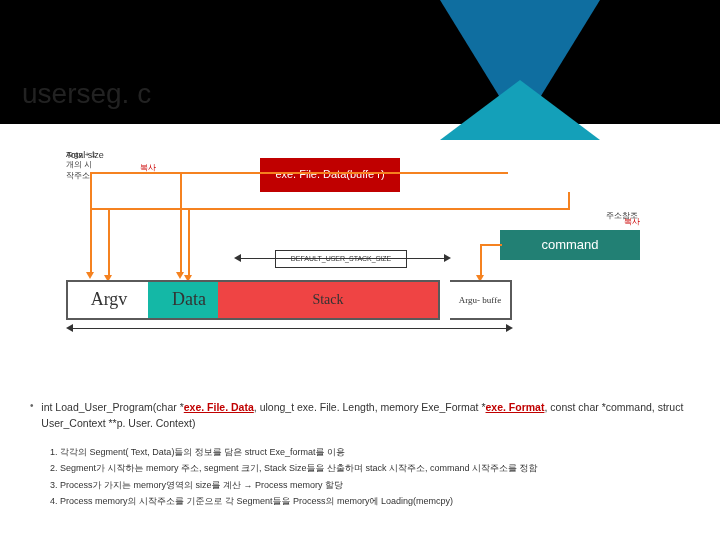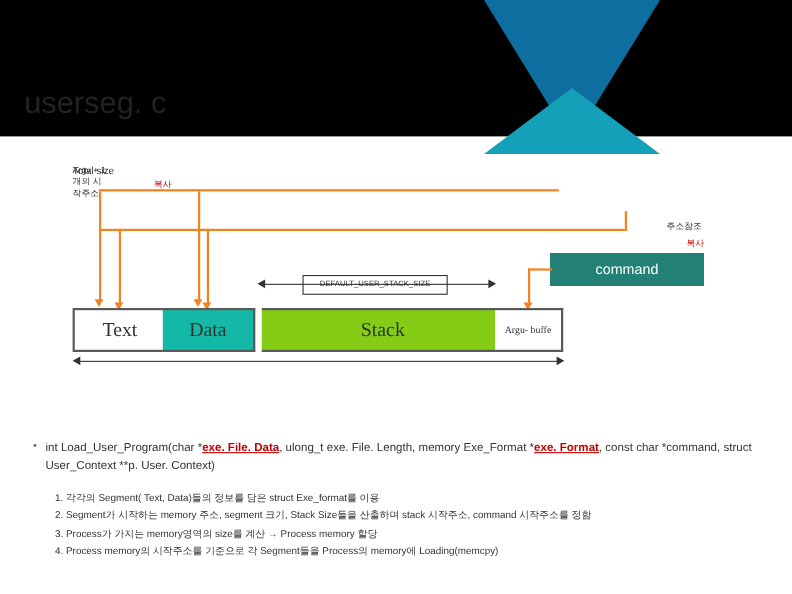--- a/index.html
+++ b/index.html
@@ -13,21 +13,21 @@
   .title-row{position:absolute;top:68px;left:0;right:0;height:56px;background:#000}
   .diagram{position:absolute;left:30px;right:30px;top:150px;height:230px;font-size:9px;color:#333}
   .box{position:absolute;display:flex;align-items:center;justify-content:center;text-align:center;line-height:1.2}
   .lbl-small{position:absolute;font-size:8px;color:#333}
   .red-text{color:#c00}
   .exe-box{left:230px;top:8px;width:140px;height:34px;background:#C00000;color:#fff;font-size:11px}
   .fmt-box{left:470px;top:8px;width:140px;height:34px;background:#228074;color:#fff;border:1px solid #228074;font-size:13px}
   .cmd-box{left:470px;top:80px;width:140px;height:30px;background:#228074;color:#fff;font-size:13px}
   .text-seg{left:36px;top:130px;width:82px;height:36px;border:2px solid #5a5a5a;font-size:18px;font-family:"Comic Sans MS",cursive;background:#fff}
   .data-seg{left:118px;top:130px;width:82px;height:36px;border:2px solid #5a5a5a;border-left:none;font-size:18px;font-family:"Comic Sans MS",cursive;background:#14b8a6}
-  .stack-seg{left:208px;top:130px;width:220px;height:36px;border:2px solid #5a5a5a;border-left:none;font-size:18px;font-family:"Comic Sans MS",cursive;background:#84cc16}
+  .stack-seg{left:188px;top:130px;width:220px;height:36px;border:2px solid #5a5a5a;border-left:none;font-size:14px;font-family:"Comic Sans MS",cursive;background:#ef4444}
   .arg-seg{left:420px;top:130px;width:60px;height:36px;border:2px solid #5a5a5a;border-left:none;font-size:9px;font-family:"Comic Sans MS",cursive;background:#fff}
   .stack-sz{left:245px;top:100px;width:130px;height:16px;border:1px solid #333;font-size:7px;background:#fff}
   .total{left:200px;top:194px;font-size:9px;text-align:center;width:110px}
 
   
   .arrow{position:absolute;background:#F58220}
   .arrow-head-down{position:absolute;width:0;height:0;border-left:4px solid transparent;border-right:4px solid transparent;border-top:7px solid #F58220}
   .arrow-head-right{position:absolute;width:0;height:0;border-top:4px solid transparent;border-bottom:4px solid transparent;border-left:7px solid #F58220}
   .arrow-head-left{position:absolute;width:0;height:0;border-top:4px solid transparent;border-bottom:4px solid transparent;border-right:7px solid #F58220}
   .arrow-span{position:absolute;height:1px;border-top:1px solid #333}
@@ -81,22 +81,23 @@
   <div class="topbar"></div>
   <div class="title-row"></div>
   <div class="header-wedge"></div>
   <div class="title">userseg. c</div>
 
   <div class="diagram">
 
     <div class="lbl-small" style="left:36px;top:0px;width:30px">Argv + 1 개의 시작주소</div>
     <div class="lbl-small red-text" style="left:110px;top:12px">복사</div>
 
+    <div class="box exe-box">exe. File. Data(buffe r)</div>
 
-    <div class="lbl-small" style="left:508px;top:50px;text-align:right;width:100px">주소참조</div>
+    <div class="lbl-small" style="left:508px;top:60px;text-align:right;width:100px">주소참조</div>
     <div class="lbl-small red-text" style="left:560px;top:66px;text-align:right;width:50px">복사</div>
 
     <div class="box cmd-box">command</div>
 
     <div class="arrow horiz1"></div>
     <div class="arrow a1"></div>
     <div class="arrow-head-down a1h"></div>
     <div class="arrow a2"></div>
     <div class="arrow-head-down a2h"></div>
 
@@ -109,21 +110,21 @@
 
     <div class="arrow acmd-h"></div>
     <div class="arrow acmd"></div>
     <div class="arrow-head-down acmdh"></div>
 
     <div class="box stack-sz">DEFAULT_USER_STACK_SIZE</div>
     <div class="arrow-span sspan"></div>
     <div class="arrow-head-left ss-l" style="border-right-color:#333"></div>
     <div class="arrow-head-right ss-r" style="border-left-color:#333"></div>
 
-    <div class="box text-seg">Text</div>
+    <div class="box text-seg">Argv</div>
     <div class="box data-seg">Data</div>
     <div class="box stack-seg">Stack</div>
     <div class="box arg-seg">Argu-
 buffe</div>
 
     <div class="arrow-span tspan"></div>
     <div class="arrow-head-left ts-l" style="border-right-color:#333"></div>
     <div class="arrow-head-right ts-r" style="border-left-color:#333"></div>
     <div class="total">Total size</div>
   </div>

